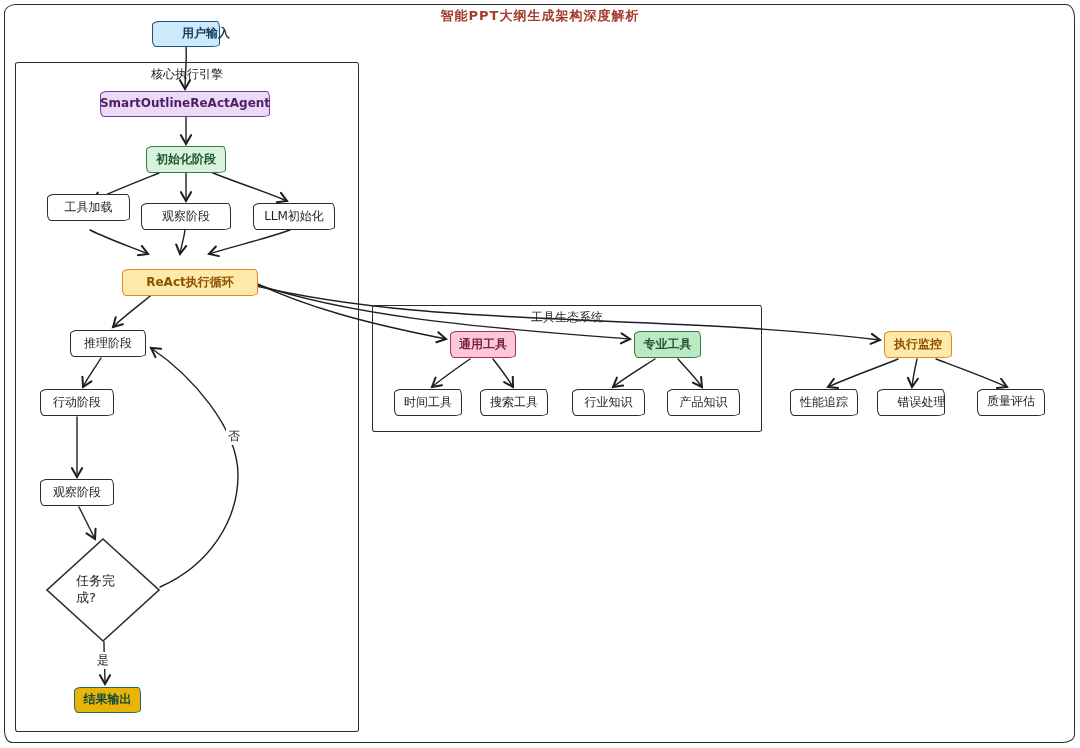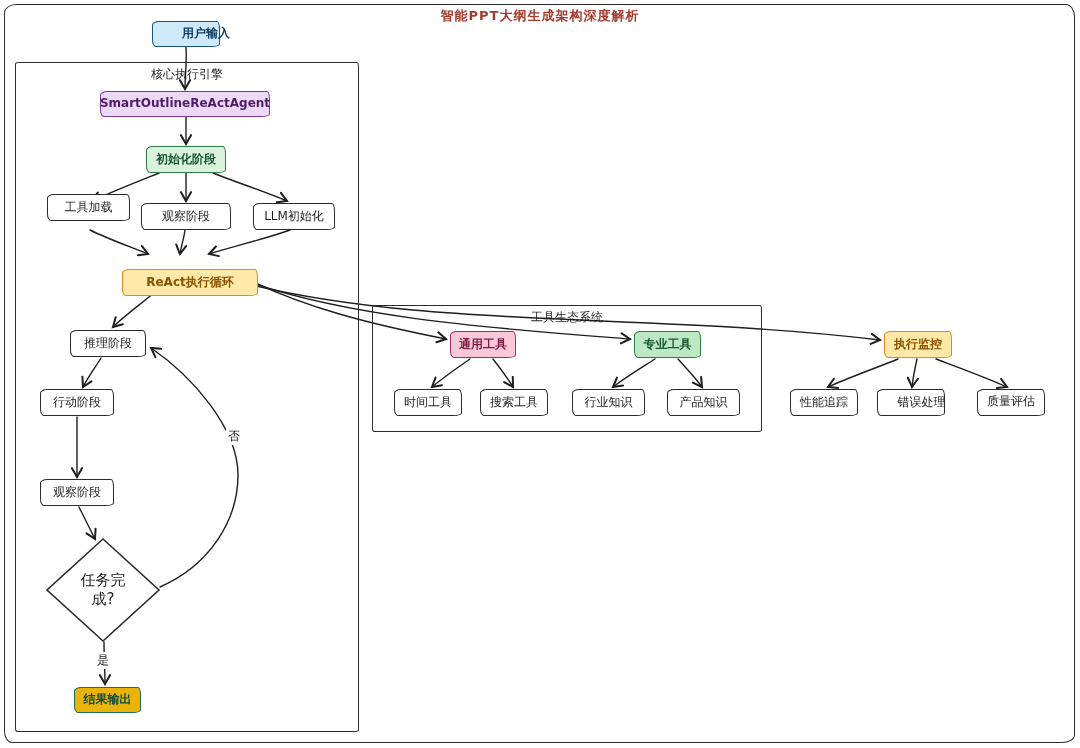--- a/index.html
+++ b/index.html
@@ -70,22 +70,21 @@
   .node.green2 { background: #bce8c4; border-color: #2f7d46; color: #1d5632; font-weight: 600; }
   .node.teal   { background: #eab308; border-color: #1e6e5c; color: #0e4d3f; font-weight: 600; }
 
   .diamond-label {
     position: absolute;
     left: 76px; top: 568px;
     width: 54px; height: 44px;
     display: flex;
     align-items: center;
     justify-content: center;
-    font-size: 15px;
-    text-align: center;
+    font-size: 13px;
     white-space: normal;
     line-height: 1.3;
   }
   .elabel {
     position: absolute;
     font-size: 12px;
     color: #1e1e1e;
     background: #ffffff;
     padding: 0 2px;
   }

